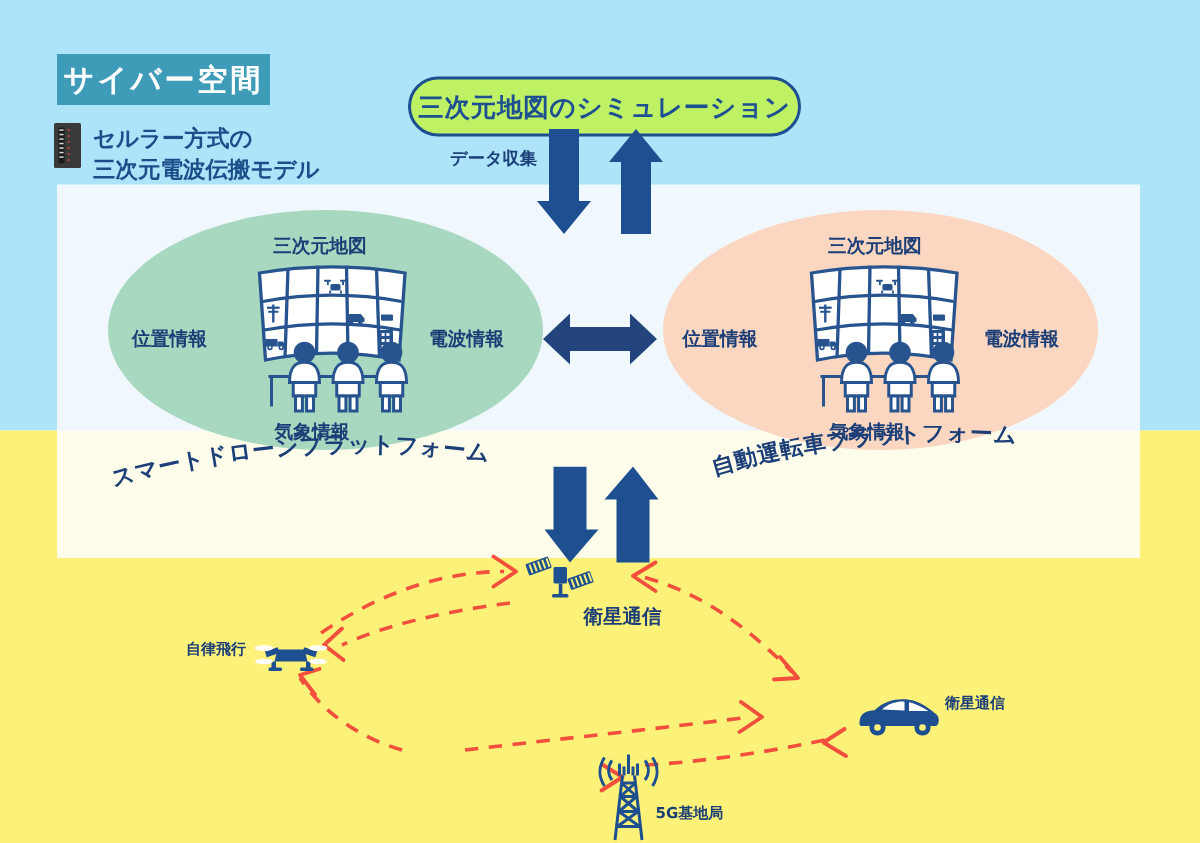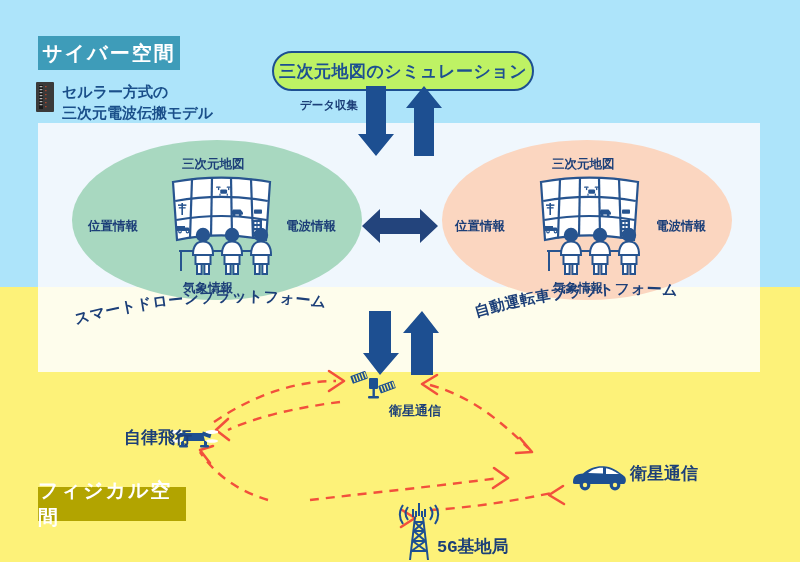--- a/index.html
+++ b/index.html
@@ -54,36 +54,35 @@
   
   .curve-svg{position:absolute;}
   .curve-txt{font-family:"DejaVu Sans","Liberation Sans",sans-serif;
              font-size:15px;font-weight:bold;fill:#1c3f78;letter-spacing:.5px;}
 
   
   .red-txt{position:absolute;color:#f2503c;font-weight:bold;font-size:13.5px;
            text-align:center;line-height:1.38;white-space:pre-line;width:100%;}
 
   
-  .p-lbl{position:absolute;font-size:17px;font-weight:bold;color:#1c3f78;white-space:nowrap;font-family:Liberation Mono, monospace;}
+  .p-lbl{position:absolute;font-size:10px;font-weight:bold;color:#1c3f78;white-space:nowrap;}
   .p-lbl-sat{position:absolute;font-size:13px;font-weight:bold;color:#1c3f78;white-space:nowrap;margin-left:37px;}
 </style>
 </head>
 <body>
 
 <div id="stage">
 
   <div class="band band-cyber"></div>
   <div class="band band-physical"></div>
 
   <div class="panel"></div>
   <div class="panel-lower"></div>
 
   <div class="tag tag-cyber">サイバー空間</div>
-  <div class="tag tag-physical">フィジカル空間</div>
 
   <div class="server-note">
     <svg class="server-ico" viewBox="0 0 18 30">
       <rect x="0" y="0" width="18" height="30" rx="1" fill="#3a3a3a"></rect>
       <rect x="3" y="3" width="4" height="24" fill="#1a1a1a"></rect>
       <g fill="#d9d9d9">
         <rect x="3.6" y="4.2" width="2.8" height="1"></rect>
         <rect x="3.6" y="7.2" width="2.8" height="1"></rect>
         <rect x="3.6" y="10.2" width="2.8" height="1"></rect>
         <rect x="3.6" y="13.2" width="2.8" height="1"></rect>

